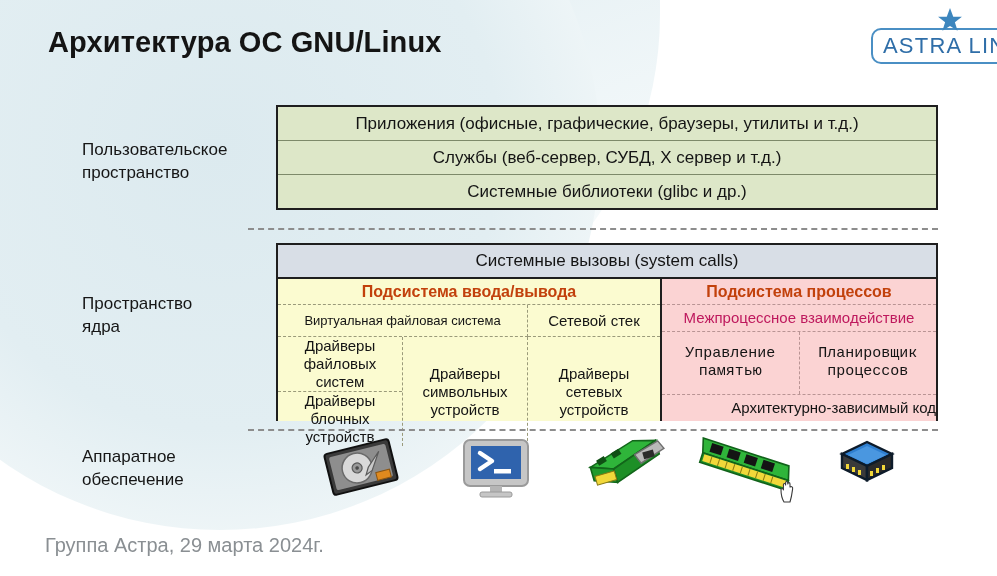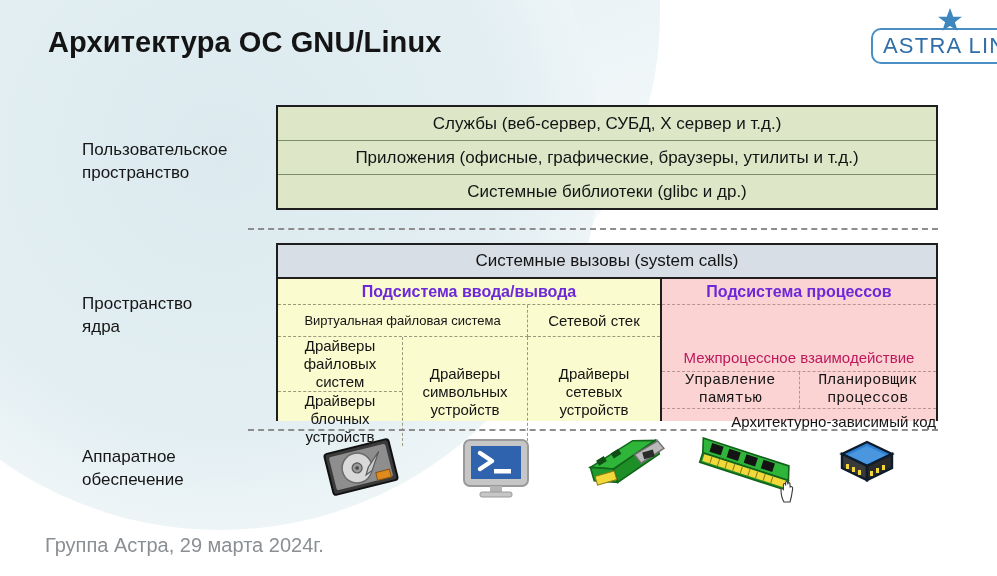--- a/index.html
+++ b/index.html
@@ -83,23 +83,23 @@
     position:absolute;left:276px;top:243px;width:662px;height:178px;
     border:2px solid #1e1e1e;box-sizing:border-box;
   }
   .syscalls{
     height:32px;line-height:32px;text-align:center;font-size:17px;
     background:#d8dee6;border-bottom:2px solid #1e1e1e;color:#141414;
   }
   .kernel-cols{display:flex;height:142px;}
   .col-io{width:384px;border-right:2px solid #1e1e1e;box-sizing:border-box;
     background:#fbfbd0;display:flex;flex-direction:column;}
-  .col-proc{flex:1;background:#fbd3d3;display:flex;flex-direction:column;gap:40px;}
+  .col-proc{flex:1;background:#fbd3d3;display:flex;flex-direction:column;}
   .sub-head{
-    text-align:center;font-size:16px;font-weight:bold;color:#6d28d9;
+    text-align:center;font-size:16px;font-weight:bold;color:#c2410c;
     height:25px;line-height:25px;border-bottom:1px dashed #9a9a7a;
   }
   .col-proc .sub-head{border-bottom:1px dashed #b99494;}
 
   
   .io-body{flex:1;display:flex;flex-direction:column;}
   .io-top{display:flex;height:32px;}
   .io-vfs{
     width:250px;border-right:1px dashed #9a9a7a;border-bottom:1px dashed #9a9a7a;
     font-size:13px;text-align:center;line-height:32px;color:#141414;
@@ -161,22 +161,22 @@
 </svg>
 
 <div class="side-label layer" id="lbl-user">Пользовательское
 пространство</div>
 <div class="side-label layer" id="lbl-kernel">Пространство
 ядра</div>
 <div class="side-label layer" id="lbl-hw">Аппаратное
 обеспечение</div>
 
 <div class="userspace layer">
+  <div class="us-row">Приложения (офисные, графические, браузеры, утилиты и т.д.)</div>
   <div class="us-row">Службы (веб-сервер, СУБД, X сервер и т.д.)</div>
-  <div class="us-row">Приложения (офисные, графические, браузеры, утилиты и т.д.)</div>
   <div class="us-row">Системные библиотеки (glibc и др.)</div>
 </div>
 
 <div class="dash layer" id="dash1"></div>
 
 <div class="kernel layer">
   <div class="syscalls">Системные вызовы (system calls)</div>
   <div class="kernel-cols">
 
     <div class="col-io">

